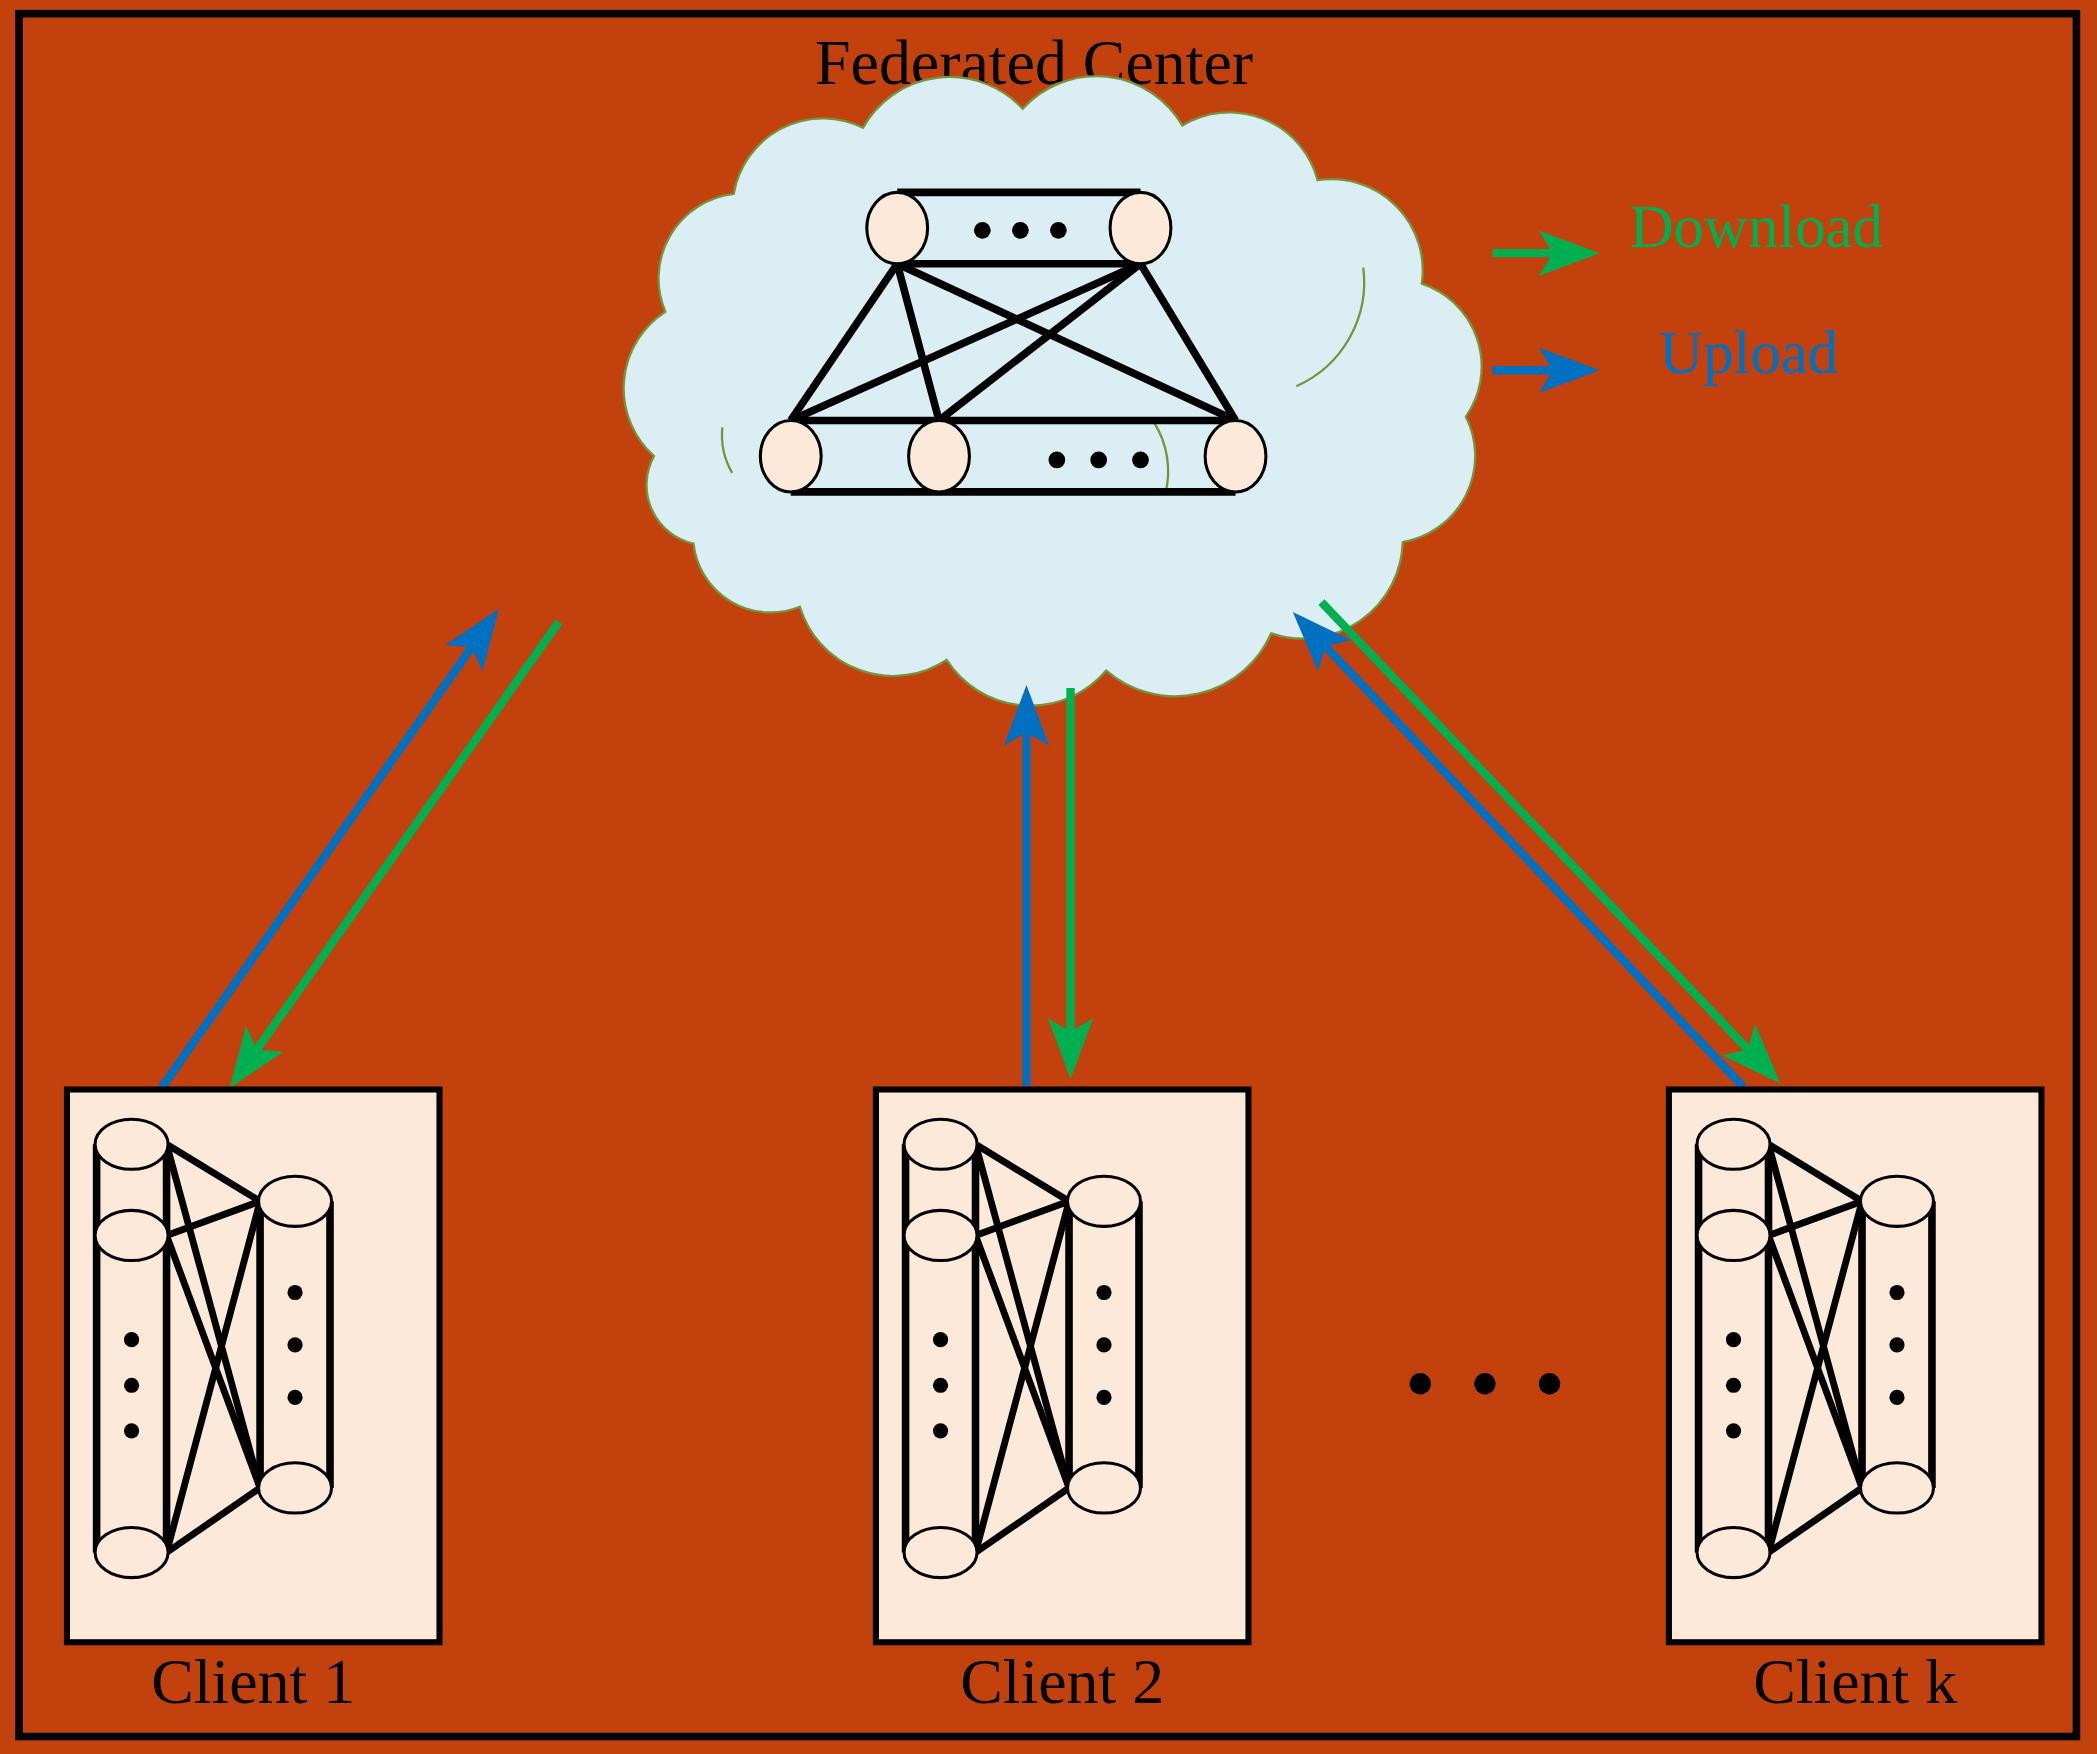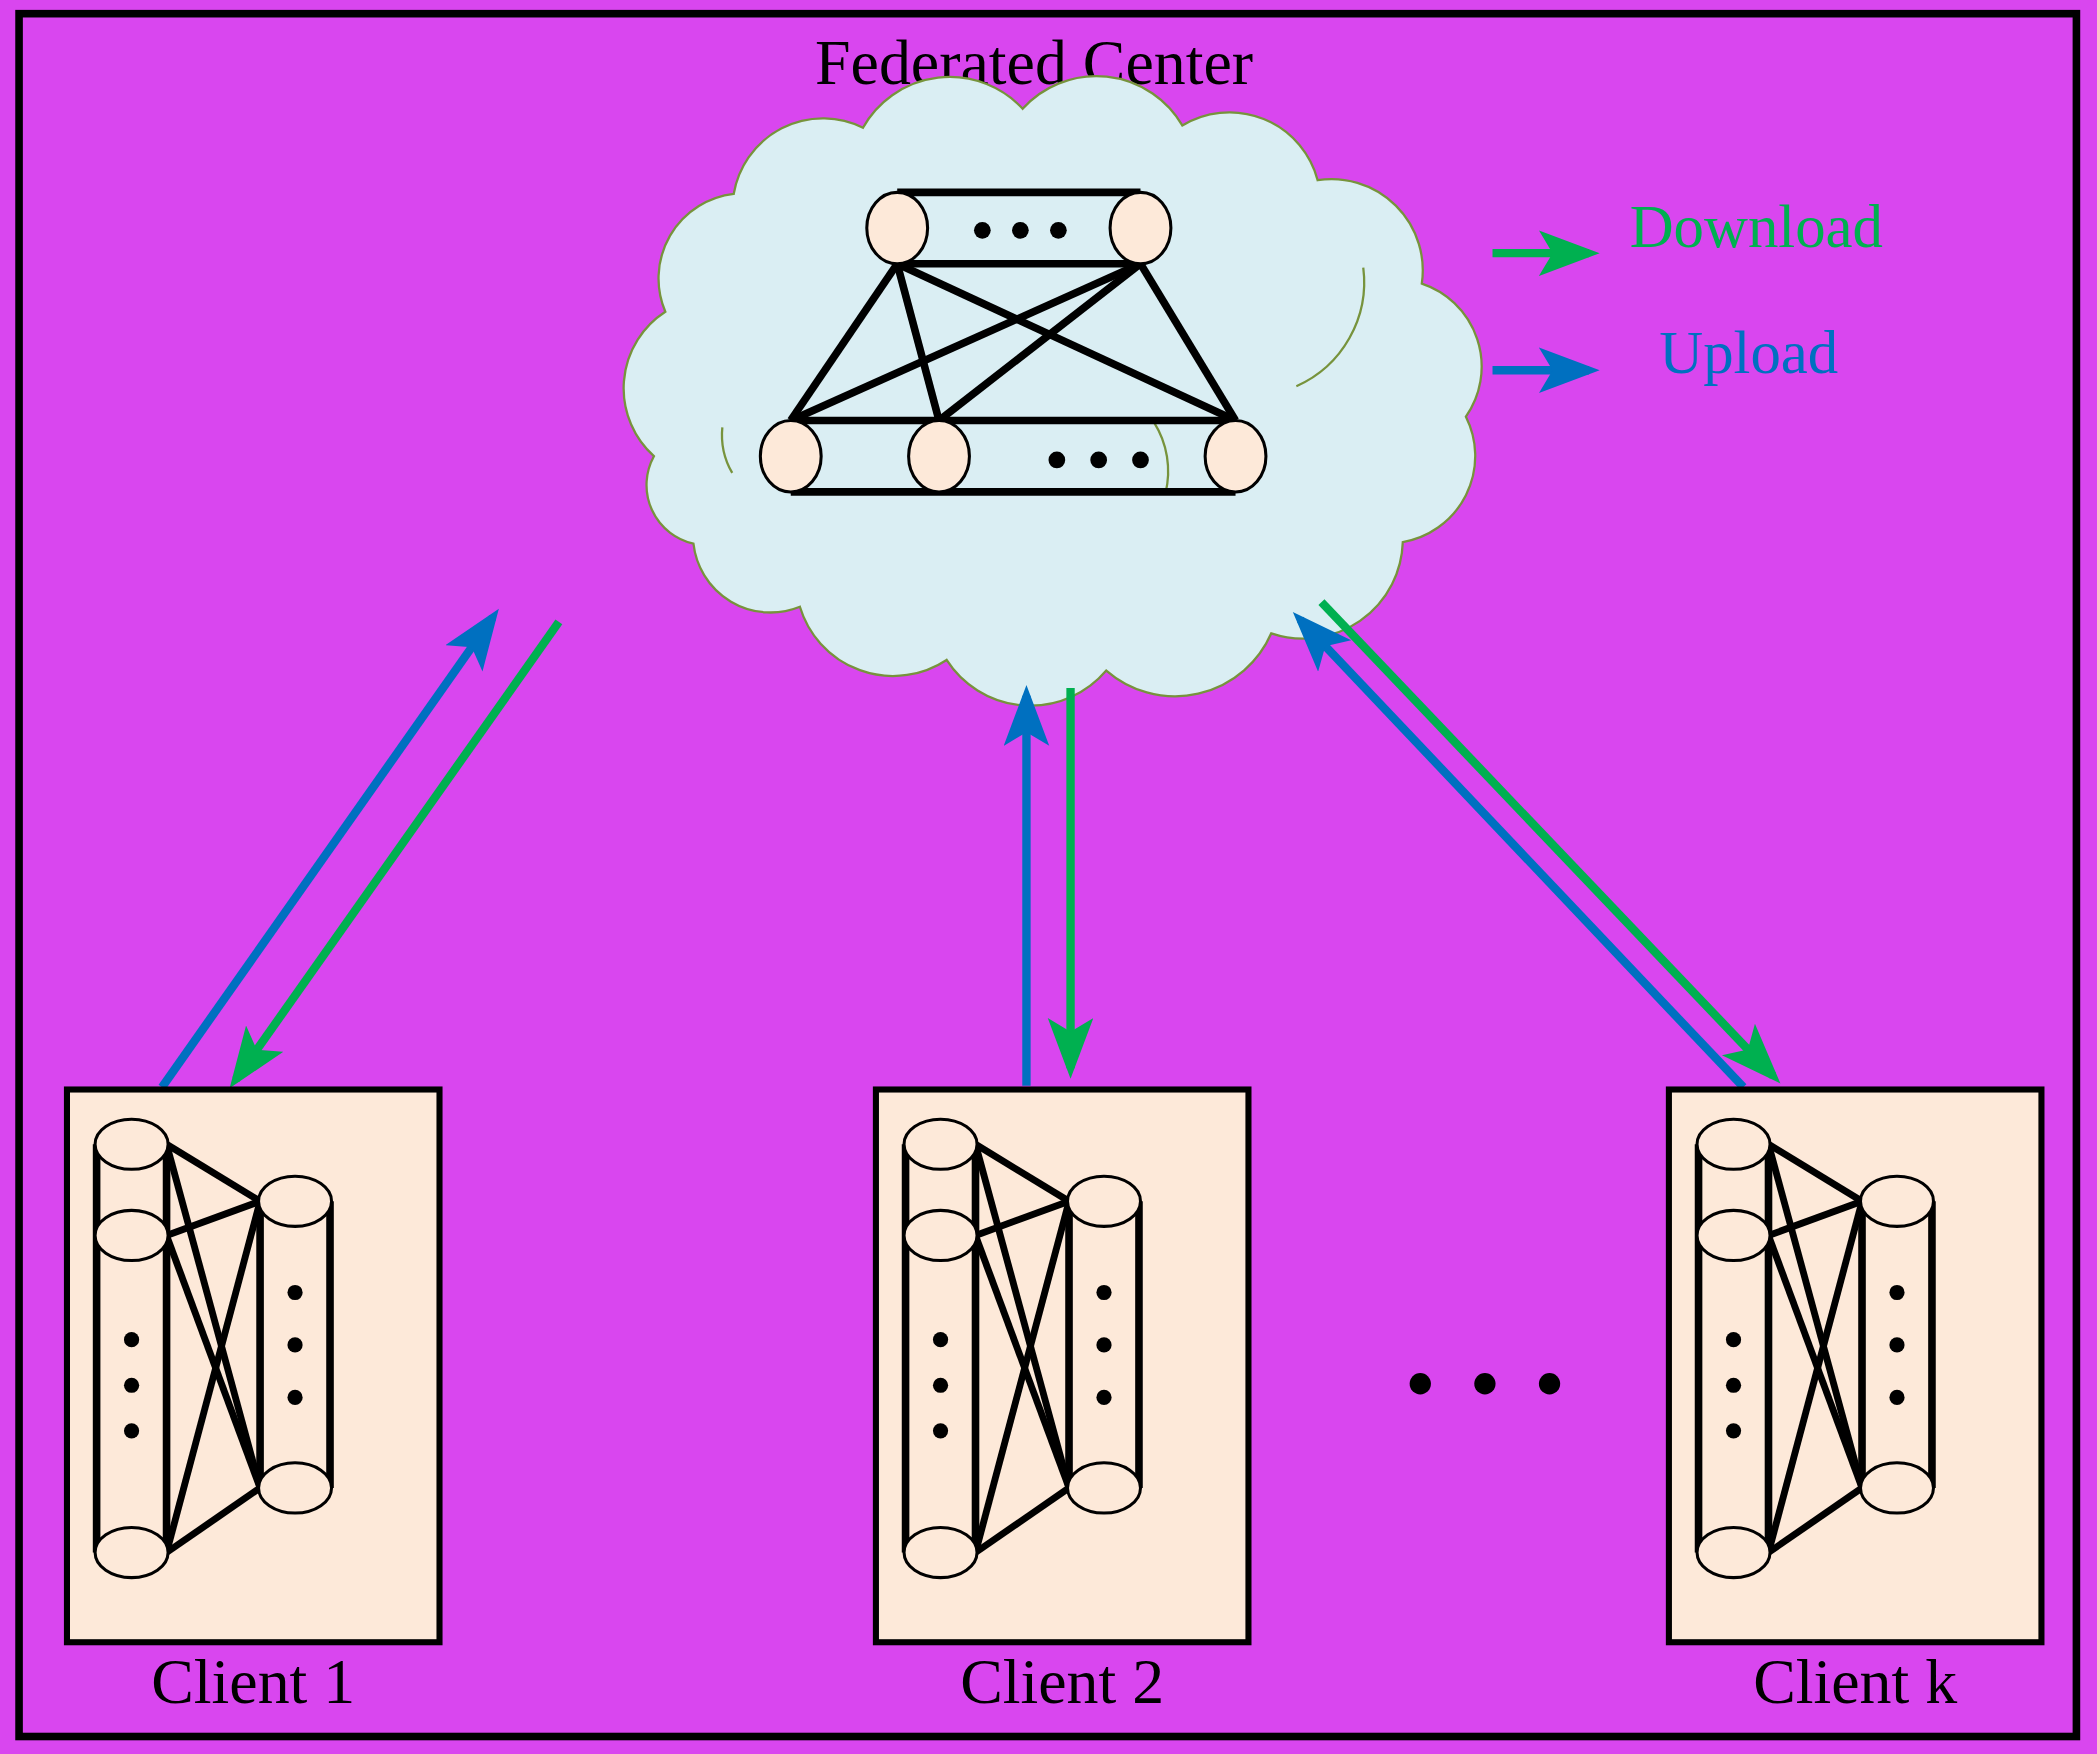--- a/index.html
+++ b/index.html
@@ -1,16 +1,16 @@
 <!DOCTYPE html>
 <html style="font-size:12px"><head>
 <meta charset="utf-8">
 <style>
   html,body{margin:0;padding:0;background:#ffffff;}
-  #stage{position:relative;width:2097px;height:1754px;background:#d946ef;
+  #stage{position:relative;width:2097px;height:1754px;background:#c2410c;
          font-family:"Liberation Serif","DejaVu Serif",serif;}
   svg{position:absolute;left:0;top:0;}
   text{font-family:"Liberation Serif","DejaVu Serif",serif;}
   .title-text{font-size:84px;fill:#000000;}
   .client-label{font-size:84px;fill:#000000;}
   .legend-download{font-size:80px;fill:#00B050;}
   .legend-upload{font-size:80px;fill:#0070C0;}
   .cloud{fill:#DAEEF3;stroke:#77933C;stroke-width:3;}
   .cloud-arc{fill:none;stroke:#77933C;stroke-width:3;}
   .net-line{stroke:#000000;stroke-width:10;fill:none;}

